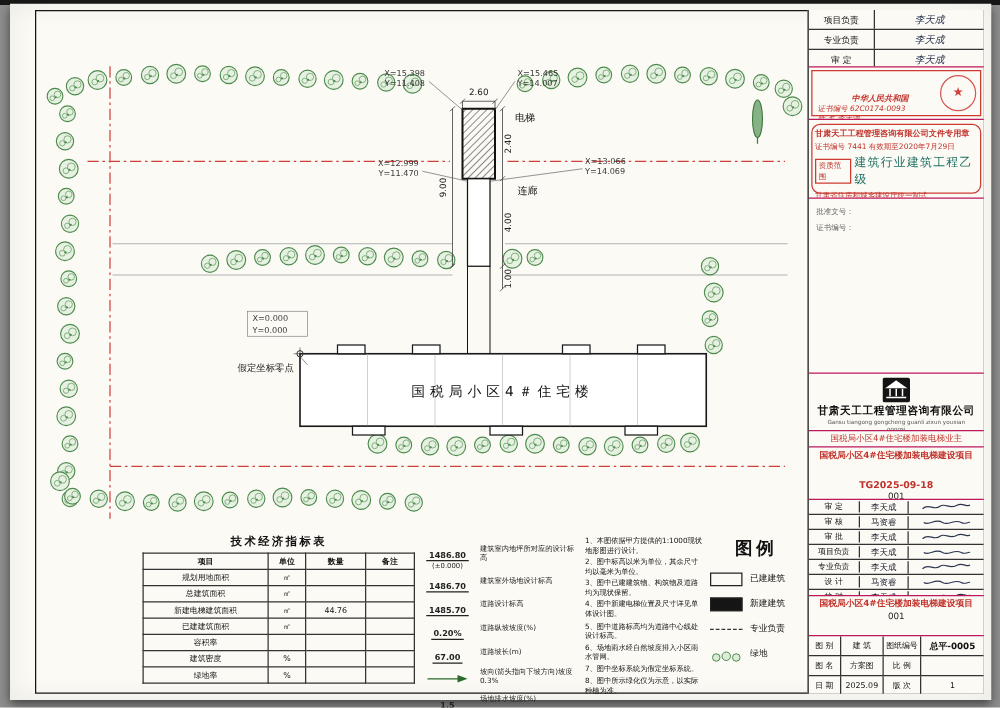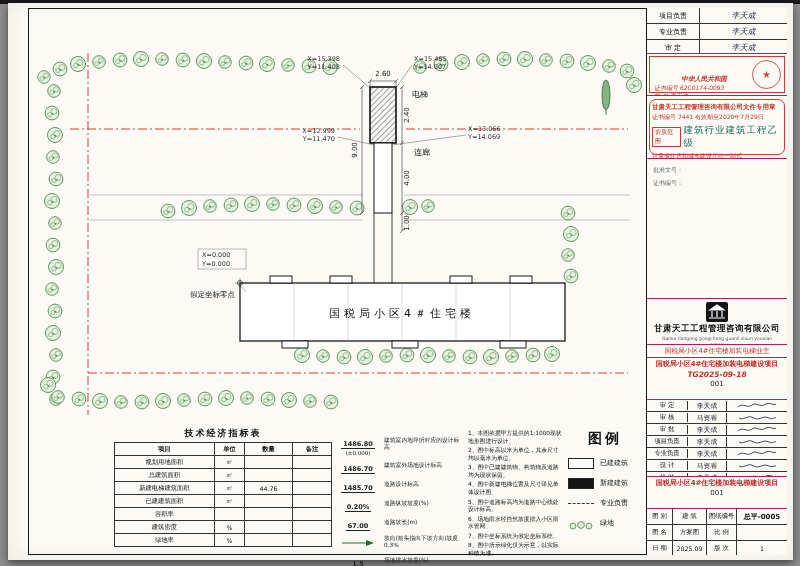--- a/index.html
+++ b/index.html
@@ -52,21 +52,21 @@
   .s4{top:151px;height:140px;}
   .appr{font-size:6px;color:#666;padding:5px 6px;line-height:2.1;}
   .s5{top:291px;height:46px;text-align:center;}
   .logo{margin:3px auto 1px auto;display:block;}
   .cname{font-size:8.5px;font-weight:bold;color:#111;letter-spacing:.5px;}
   .cpin{font-size:5px;color:#555;transform:scale(.9);}
   .s6{top:337px;height:13px;display:flex;align-items:center;justify-content:center;}
   .client{color:#c2322c;font-size:6.8px;font-weight:normal;}
   .s7{top:350px;height:42px;text-align:center;padding-top:2px;}
   .pname{color:#c2322c;font-size:7px;line-height:1.3;padding:0 4px;font-weight:bold;}
-  .pcode{color:#c2322c;font-size:7.5px;font-weight:bold;margin-top:1px;font-style:italic;}
+  .pcode{color:#c2322c;font-size:7.5px;font-weight:bold;margin-top:14px;}
   .pserial{color:#222;font-size:7px;margin-top:1px;}
   .s8{top:392px;height:77px;}
   .sig-row{display:flex;height:11px;border-bottom:.5px solid #333;align-items:center;}
   .sig-row:last-child{border-bottom:none;}
   .sig-label{width:40px;font-size:6.3px;text-align:center;border-right:.5px solid #333;color:#111;}
   .sig-name{width:38px;font-size:6.8px;text-align:center;border-right:.5px solid #333;color:#223;}
   .sig-scr{flex:1;display:flex;align-items:center;justify-content:center;}
   .s9{top:469px;height:32px;text-align:center;padding-top:2px;}
   .s10{top:501px;height:46px;border-bottom:none;}
   .bt-row{display:flex;height:15px;border-bottom:.5px solid #333;align-items:stretch;}

